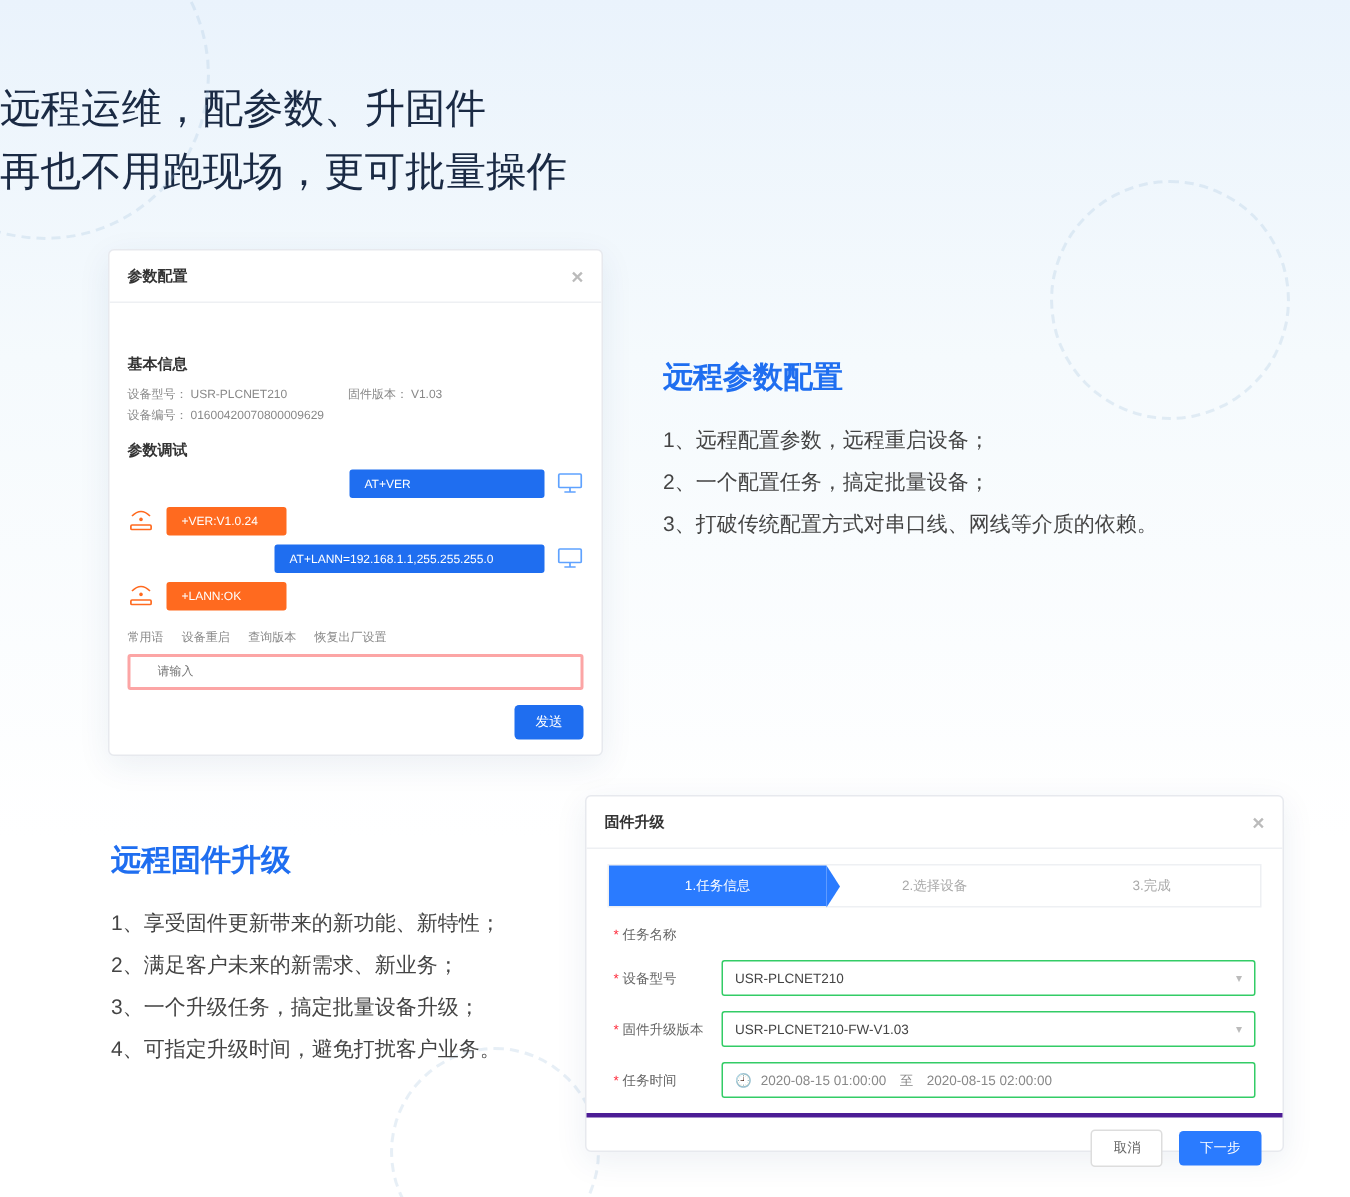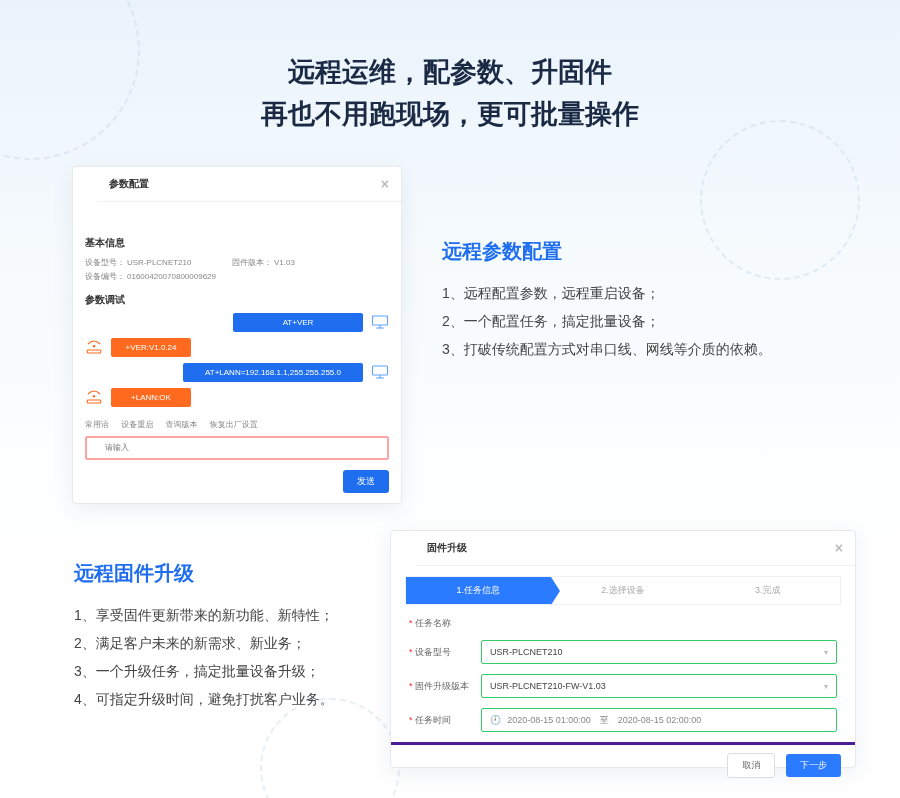--- a/index.html
+++ b/index.html
@@ -20,24 +20,24 @@
   border: 2px dashed rgba(160,190,220,0.25);
   border-radius: 50%;
   pointer-events: none;
 }
 .bg-gear.g1 { top: -60px; left: -80px; }
 .bg-gear.g2 { top: 120px; right: 40px; width: 160px; height: 160px; }
 .bg-gear.g3 { bottom: -40px; left: 260px; width: 140px; height: 140px; }
 
 
 .headline {
-  text-align: center;
+  text-align: left;
   padding-top: 52px;
   color: #1a2a44;
-  font-weight: 700;
+  font-weight: 400;
   font-size: 27px;
   line-height: 1.55;
 }
 
 
 .panel1 {
   position: absolute;
   left: 72px;
   top: 166px;
   width: 330px;
@@ -50,32 +50,31 @@
 }
 .panel-hdr {
   display: flex;
   justify-content: space-between;
   align-items: center;
   padding: 9px 12px;
   border-bottom: 1px solid #eef0f3;
   font-size: 10px;
   font-weight: 600;
   color: #333;
-  margin-left: 24px;
 }
 .closex { color: #bbb; font-size: 14px; cursor: pointer; }
 .p1-body { padding: 10px 12px 8px; }
 .sub-h { font-weight: 700; font-size: 10px; color: #333; margin-bottom: 6px; margin-top: 24px; }
 .info-row { font-size: 8px; color: #888; line-height: 1.8; }
 .info-row span.lab { color:#888; }
 .info-row span.val { color:#888; margin-left:2px; }
 .chat {
   margin-top: 4px;
 }
-.msg { display: flex; align-items: center; margin: 6px 0; text-align: center; }
+.msg { display: flex; align-items: center; margin: 6px 0; }
 .msg.right { justify-content: flex-end; }
 .bubble {
   padding: 5px 10px;
   font-size: 8px;
   color: #fff;
   border-radius: 2px;
 }
 .bubble.blue { background: #1f6ef0; min-width: 130px; }
 .bubble.orange { background: #ff6a1f; min-width: 80px; }
 .msg.right .monitor-icon { margin-left: 8px; }

